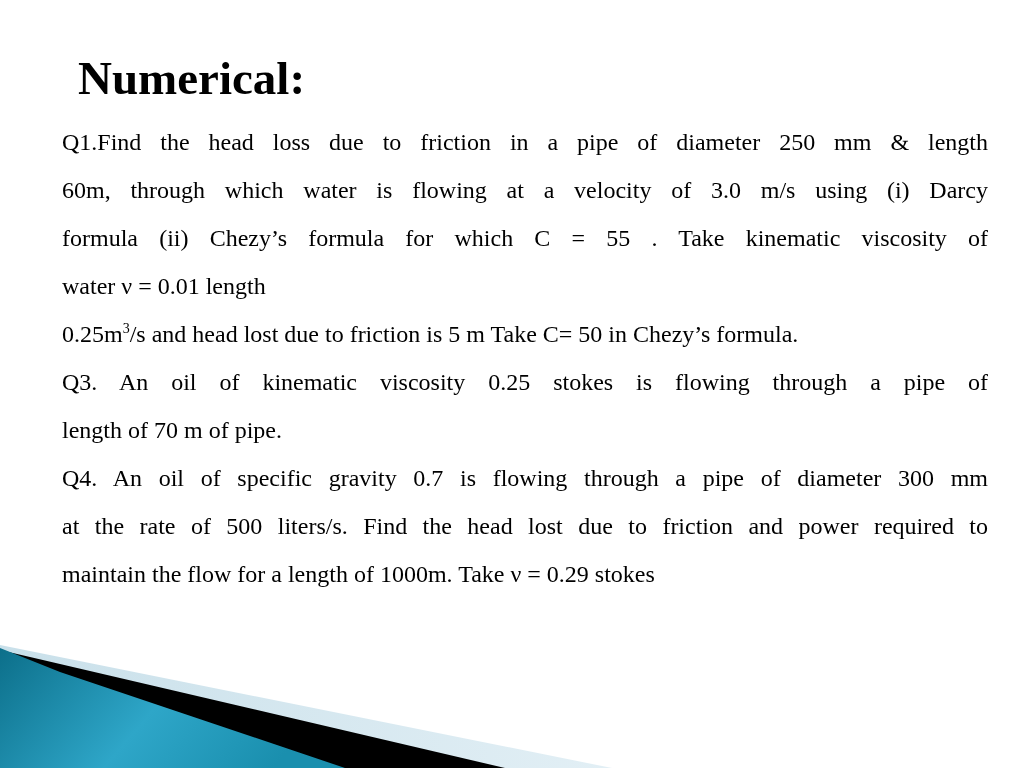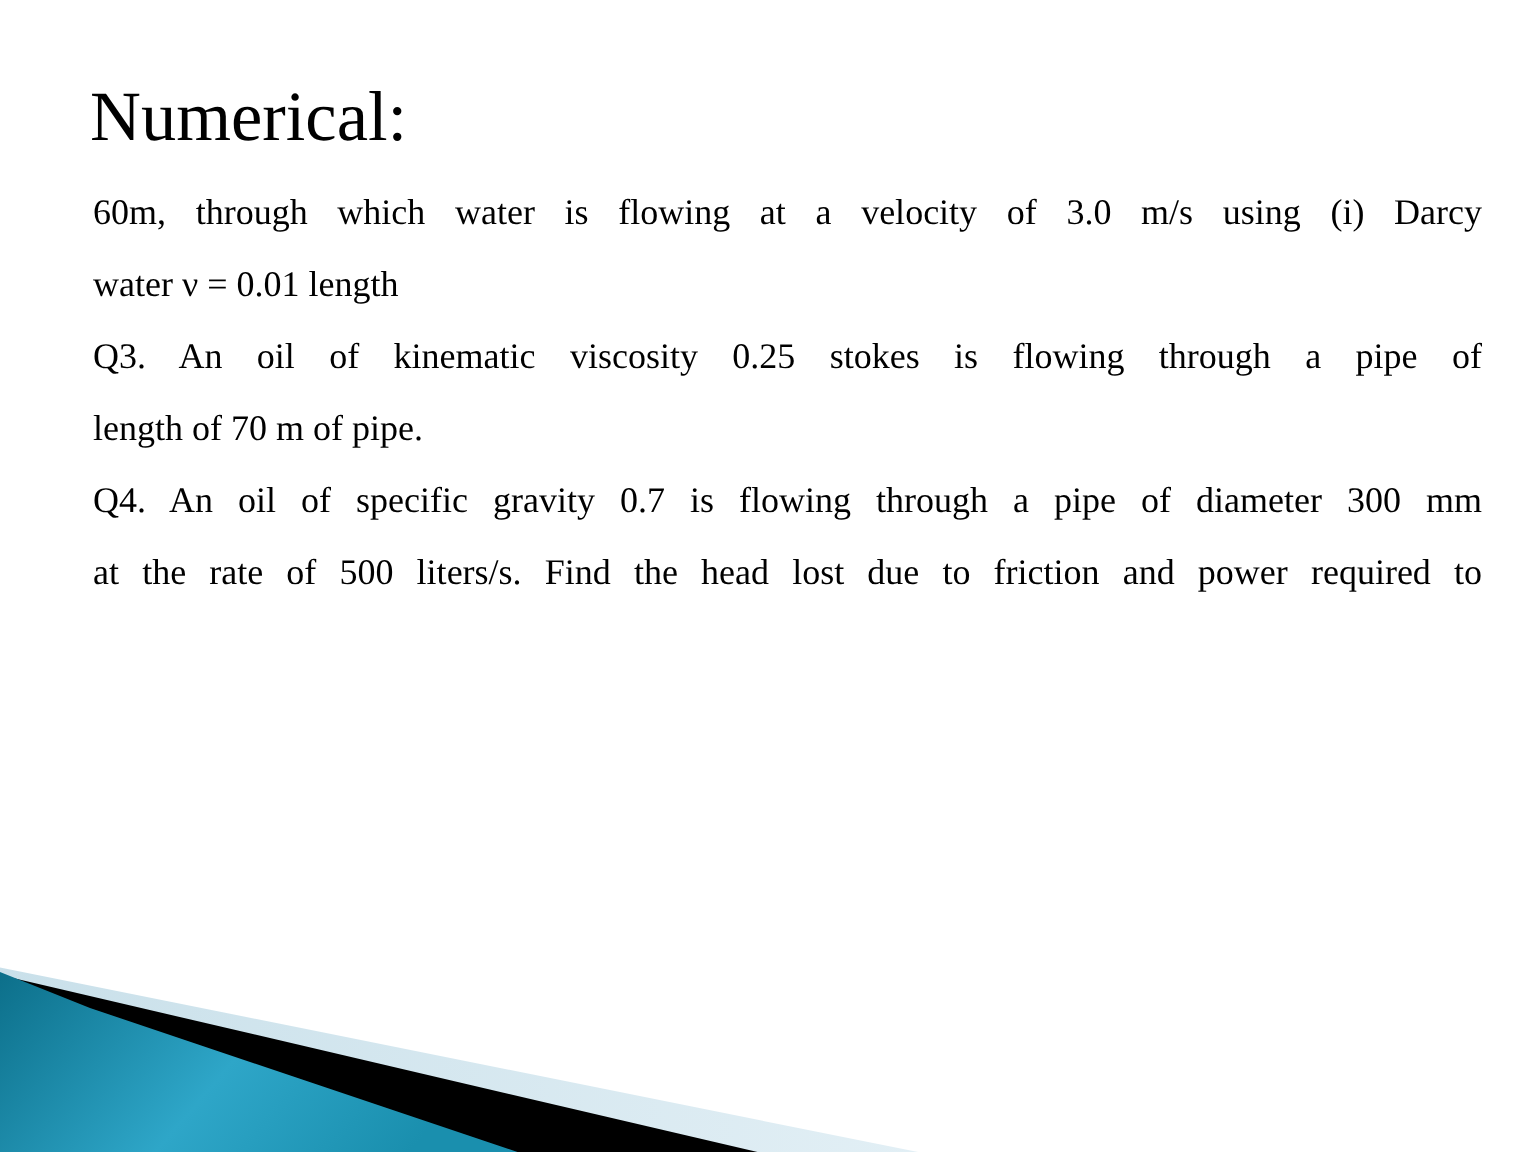--- a/index.html
+++ b/index.html
@@ -18,25 +18,25 @@
     .deco {
       position: absolute;
       left: 0;
       top: 0;
       width: 1024px;
       height: 768px;
       z-index: 0;
     }
     .slide-title {
       position: absolute;
-      left: 60px;
+      left: 78px;
       top: 48px;
       margin: 0;
       font-size: 47px;
-      font-weight: normal;
+      font-weight: bold;
       line-height: 60px;
       z-index: 2;
     }
     .content {
       position: absolute;
       left: 62px;
       top: 118px;
       width: 926px;
       z-index: 2;
       font-size: 24px;
@@ -78,26 +78,30 @@
   </defs>
   <polygon points="0,645 612,768 0,768" fill="url(#lightGrad)"></polygon>
   <polygon points="0,650 505,768 0,768" fill="#000000"></polygon>
   <polygon points="0,648 60,672 345,768 0,768" fill="url(#tealGrad)"></polygon>
 </svg>
 
 <h1 class="slide-title">Numerical:</h1>
 
 <div class="content">
   <div class="question">
+    <span class="line">Q1.Find the head loss due to friction in a pipe of diameter 250 mm &amp; length</span>
     <span class="line">60m, through which water is flowing at a velocity of 3.0 m/s using (i) Darcy</span>
+    <span class="line">formula (ii) Chezy’s formula for which  C = 55 . Take kinematic viscosity of</span>
     <span class="line last">water ν = 0.01 length</span>
   </div>
   <div class="question">
+    <span class="line last"><span>0.25m</span><sup>3</sup><span>/s and head lost due to friction is 5 m Take C= 50 in Chezy’s formula.</span></span>
   </div>
   <div class="question">
     <span class="line">Q3. An oil of kinematic viscosity 0.25 stokes is flowing through a pipe of</span>
     <span class="line last">length of 70 m of pipe.</span>
   </div>
   <div class="question">
     <span class="line">Q4. An oil of specific gravity 0.7 is flowing through a pipe of diameter 300 mm</span>
     <span class="line">at the rate of 500 liters/s. Find the head lost due to friction and power required to</span>
+    <span class="line last">maintain the flow for a length of 1000m. Take ν = 0.29 stokes</span>
   </div>
 </div>
 
 </body></html>

